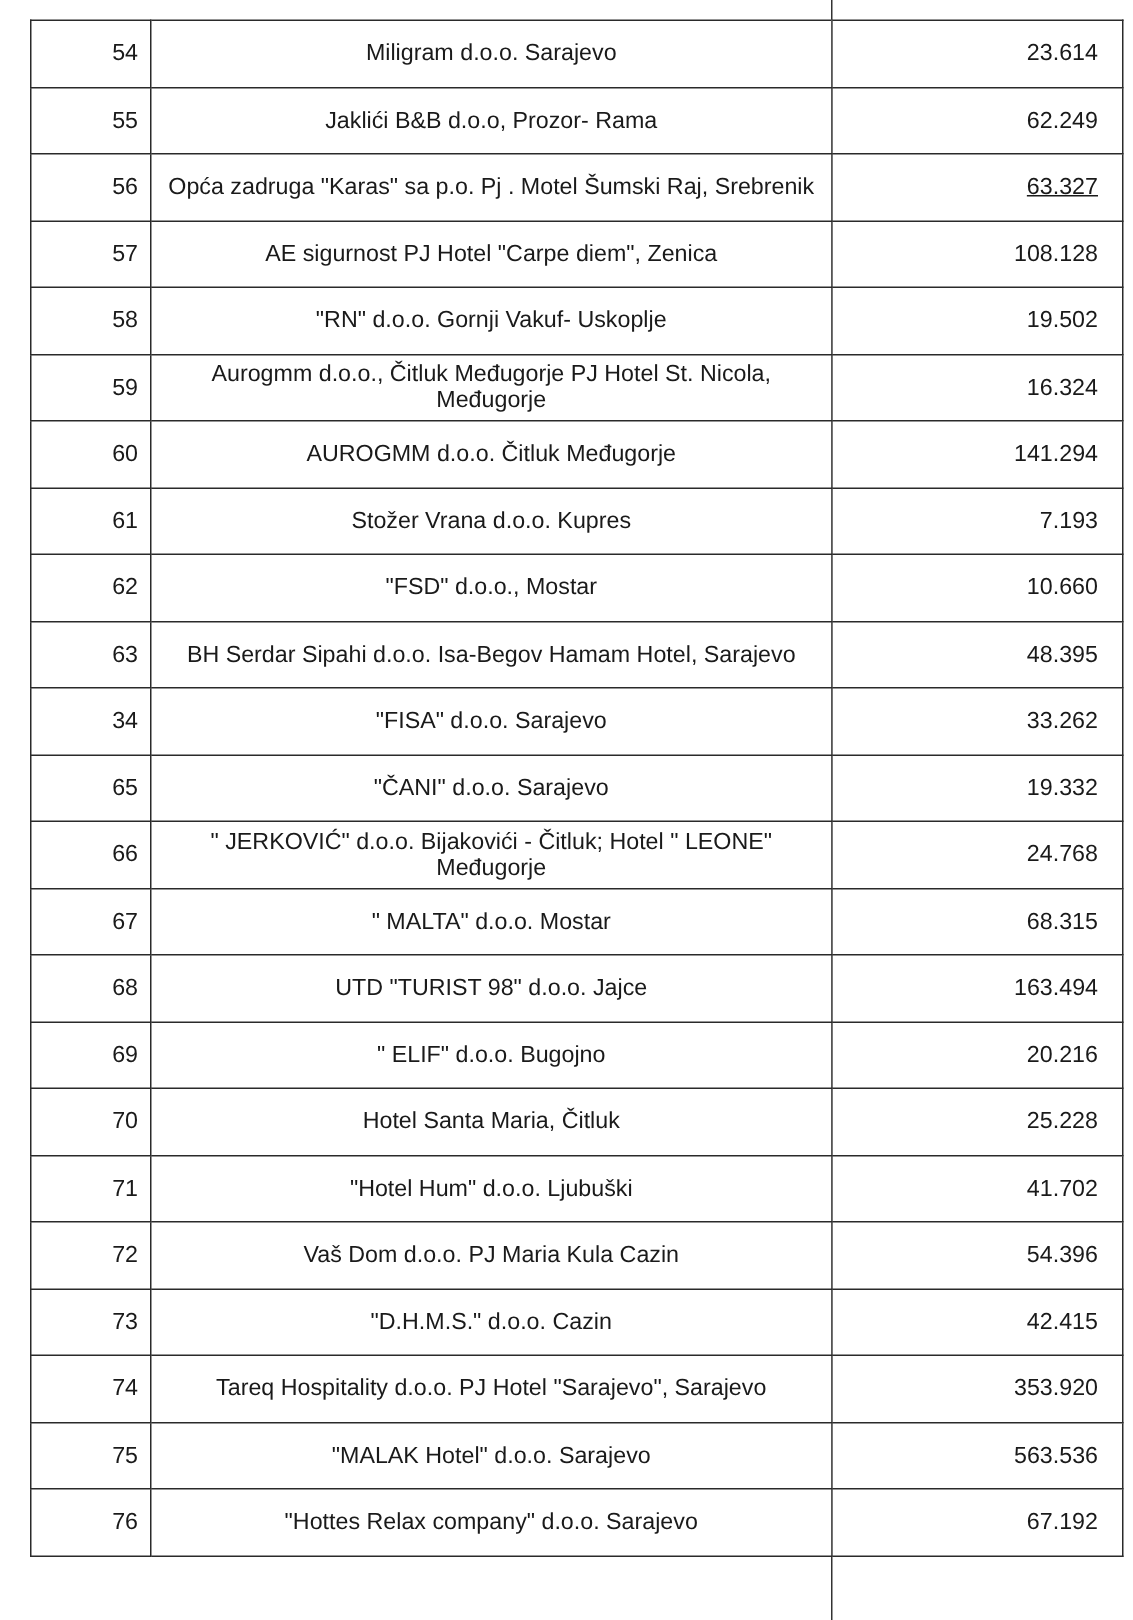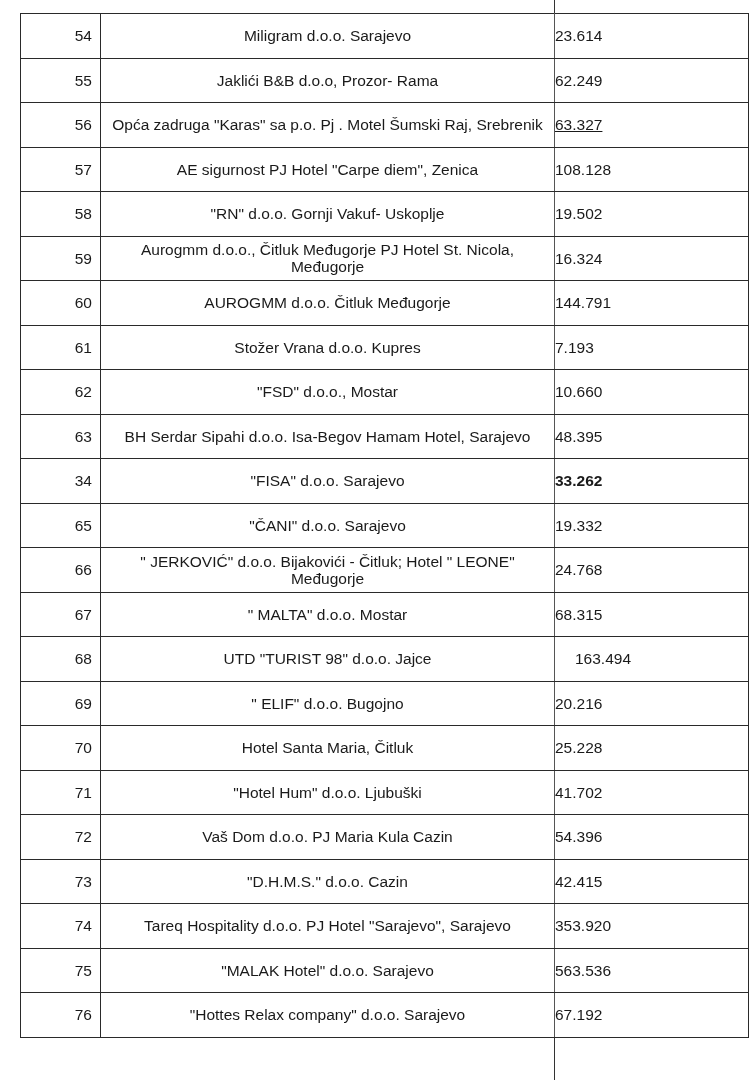--- a/index.html
+++ b/index.html
@@ -3,21 +3,21 @@
   <meta charset="utf-8">
   <style>
     html, body { margin: 0; padding: 0; background: #ffffff; }
     body { width: 755px; height: 1080px; position: relative; overflow: hidden;
       font-family: "Liberation Sans", sans-serif; color: #1a1a1a; }
     .vline { position: absolute; background: #333; }
     #tbl { position: absolute; left: 20px; top: 13px; width: 728px; border-collapse: collapse; table-layout: fixed; }
     #tbl td { border: 1.3px solid #2a2a2a; height: 44.5px; padding: 0; font-size: 15.5px; line-height: 17px; vertical-align: middle; }
     #tbl td.num { width: 80px; text-align: right; padding-right: 8px; box-sizing: border-box; }
     #tbl td.name { width: 454px; text-align: center; padding: 0 8px; box-sizing: border-box; border-right: 1px solid #555; }
-    #tbl td.amt { width: 194px; text-align: left; padding-right: 16px; box-sizing: border-box; }
+    #tbl td.amt { width: 194px; text-align: right; padding-right: 16px; box-sizing: border-box; }
   </style>
 </head>
 <body>
 
 <div class="vline" style="left:554px; top:0; width:1.3px; height:1080px;"></div>
 
 <table id="tbl">
   <tbody id="tbody">
       <tr>
         <td class="num">54</td>
@@ -45,41 +45,41 @@
         <td class="amt" style="border-left: 1.3px solid rgb(42, 42, 42);">19.502</td>
       </tr>
       <tr>
         <td class="num">59</td>
         <td class="name">Aurogmm d.o.o., Čitluk Međugorje PJ Hotel St. Nicola, Međugorje</td>
         <td class="amt" style="border-left: 1.3px solid rgb(42, 42, 42);">16.324</td>
       </tr>
       <tr>
         <td class="num">60</td>
         <td class="name">AUROGMM d.o.o. Čitluk Međugorje</td>
-        <td class="amt" style="border-left: 1.3px solid rgb(42, 42, 42);">144.791</td>
+        <td class="amt" style="border-left: 1.3px solid rgb(42, 42, 42);">141.294</td>
       </tr>
       <tr>
         <td class="num">61</td>
         <td class="name">Stožer Vrana d.o.o. Kupres</td>
         <td class="amt" style="border-left: 1.3px solid rgb(42, 42, 42);">7.193</td>
       </tr>
       <tr>
         <td class="num">62</td>
         <td class="name">"FSD" d.o.o., Mostar</td>
         <td class="amt" style="border-left: 1.3px solid rgb(42, 42, 42);">10.660</td>
       </tr>
       <tr>
         <td class="num">63</td>
         <td class="name">BH Serdar Sipahi d.o.o.  Isa-Begov Hamam Hotel, Sarajevo</td>
         <td class="amt" style="border-left: 1.3px solid rgb(42, 42, 42);">48.395</td>
       </tr>
       <tr>
         <td class="num">34</td>
         <td class="name">"FISA" d.o.o. Sarajevo</td>
-        <td class="amt" style="border-left: 1.3px solid rgb(42, 42, 42); font-weight: bold;">33.262</td>
+        <td class="amt" style="border-left: 1.3px solid rgb(42, 42, 42);">33.262</td>
       </tr>
       <tr>
         <td class="num">65</td>
         <td class="name">"ČANI" d.o.o. Sarajevo</td>
         <td class="amt" style="border-left: 1.3px solid rgb(42, 42, 42);">19.332</td>
       </tr>
       <tr>
         <td class="num">66</td>
         <td class="name">" JERKOVIĆ" d.o.o. Bijakovići - Čitluk; Hotel " LEONE" Međugorje</td>
         <td class="amt" style="border-left: 1.3px solid rgb(42, 42, 42);">24.768</td>

